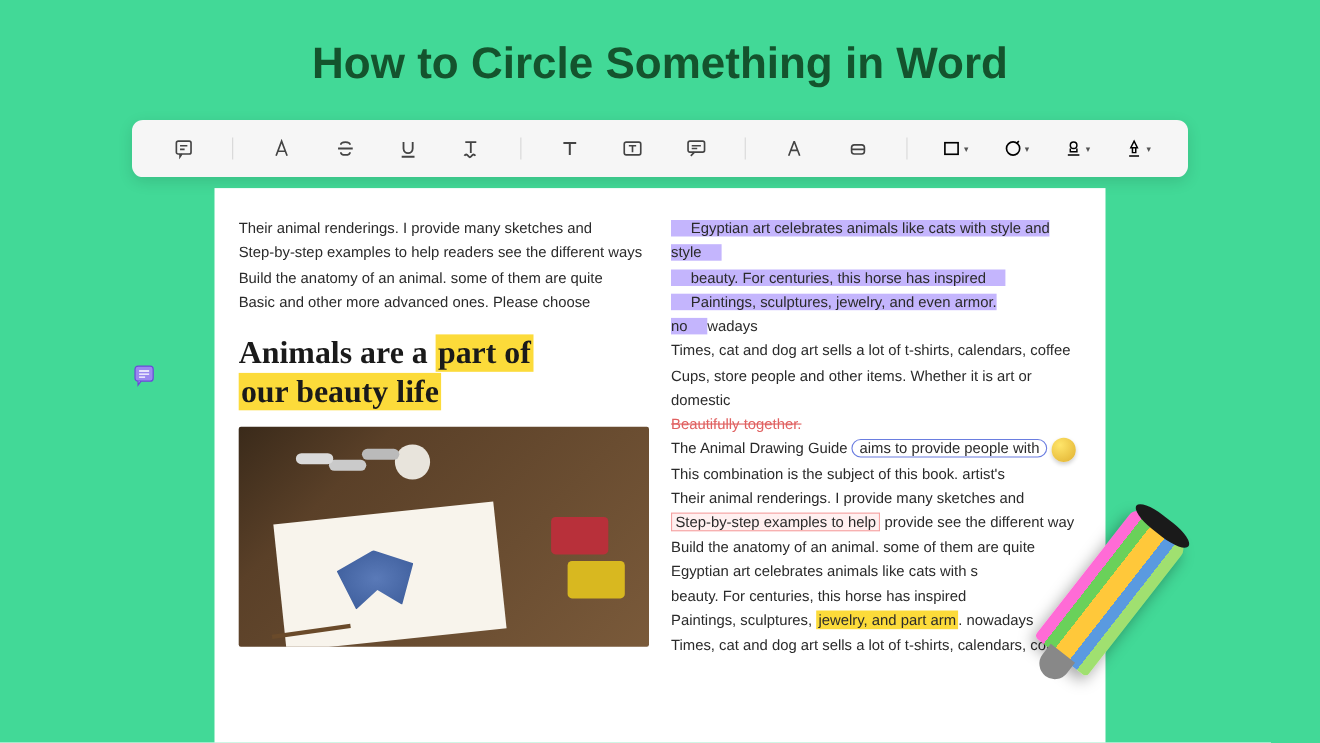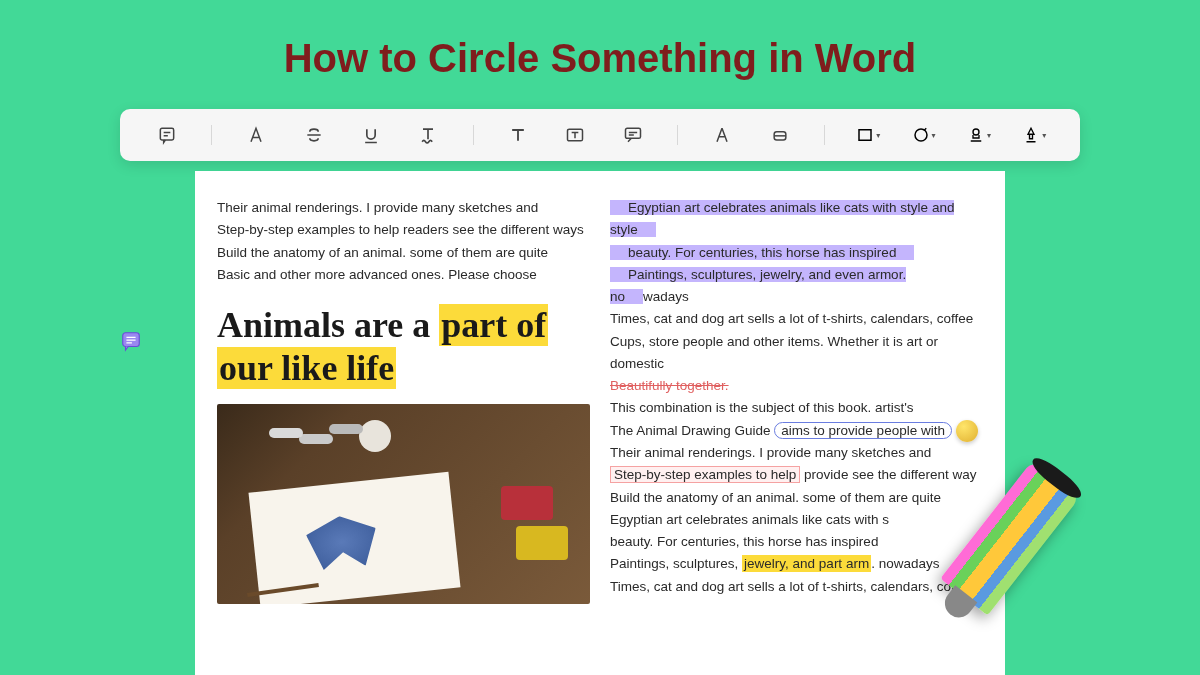--- a/index.html
+++ b/index.html
@@ -8,21 +8,21 @@
   height: 675px;
   background: #42d997;
   font-family: -apple-system, BlinkMacSystemFont, 'Segoe UI', Arial, sans-serif;
   overflow: hidden;
   position: relative;
 }
 .title {
   text-align: center;
   font-size: 40px;
   font-weight: 800;
-  color: #7f1d1d;
+  color: #14532d;
   padding-top: 36px;
   padding-bottom: 28px;
 }
 .toolbar {
   width: 960px;
   height: 52px;
   margin: 0 auto;
   background: #f6f6f6;
   border-radius: 10px;
   box-shadow: 0 4px 14px rgba(0,0,0,0.12);
@@ -68,21 +68,21 @@
 }
 .col {
   flex: 1;
   font-size: 13.5px;
   line-height: 1.65;
   color: #2a2a2a;
   font-family: 'Segoe UI', Arial, sans-serif;
 }
 .col-left p, .col-right p { margin: 0; }
 .left-heading {
-  font-size: 36px;
+  font-size: 29px;
   font-weight: 700;
   color: #1a1a1a;
   font-family: Georgia, serif;
   line-height: 1.2;
   margin-top: 18px;
   margin-bottom: 14px;
 }
 .hl-yellow { background: #fcdb3a; padding: 1px 2px; }
 .hl-green { background: #c4b5fd; padding: 0 18px; }
 .hl-pink-box { border: 1.5px solid #f5a2a2; background: #fff0f0; padding: 0 3px; text-align: right; }
@@ -280,41 +280,41 @@
 </div>
 
 <div class="doc">
   <div class="col col-left">
     <p>Their animal renderings. I provide many sketches and</p>
     <p>Step-by-step examples to help readers see the different ways</p>
     <p>Build the anatomy of an animal. some of them are quite</p>
     <p>Basic and other more advanced ones. Please choose</p>
     <h2 class="left-heading">
       <span>Animals are a </span><span class="hl-yellow">part of</span><br>
-      <span class="hl-yellow">our like life</span>
+      <span class="hl-yellow">our beauty life</span>
     </h2>
     <div class="photo">
       <div class="plate"></div>
       <div class="tubes"></div>
       <div class="butterfly"></div>
       <div class="paint-red"></div>
       <div class="paint-yellow"></div>
       <div class="brush1"></div>
     </div>
   </div>
 
   <div class="col col-right">
     <p><span class="hl-green">Egyptian art celebrates animals like cats with style and style</span></p>
     <p><span class="hl-green">beauty. For centuries, this horse has inspired</span></p>
     <p><span class="hl-green">Paintings, sculptures, jewelry, and even armor. no</span><span>wadays</span></p>
     <p>Times, cat and dog art sells a lot of t-shirts, calendars, coffee</p>
     <p>Cups, store people and other items. Whether it is art or domestic</p>
     <p><span class="strike">Beautifully together.</span></p>
+    <p><span>The Animal Drawing Guide </span><span class="circle-box">aims to provide people with</span><span class="yellow-ball"></span></p>
     <p>This combination is the subject of this book. artist's</p>
-    <p><span>The Animal Drawing Guide </span><span class="circle-box">aims to provide people with</span><span class="yellow-ball"></span></p>
     <p>Their animal renderings. I provide many sketches and</p>
     <p><span class="hl-pink-box">Step-by-step examples to help</span><span> provide see the different way</span></p>
     <p>Build the anatomy of an animal. some of them are quite</p>
     <p>Egyptian art celebrates animals like cats with s</p>
     <p>beauty. For centuries, this horse has inspired</p>
     <p><span>Paintings, sculptures, </span><span class="hl-yellow">jewelry, and part arm</span><span>. nowadays</span></p>
     <p>Times, cat and dog art sells a lot of t-shirts, calendars, coffee</p>
   </div>
 </div>
 

